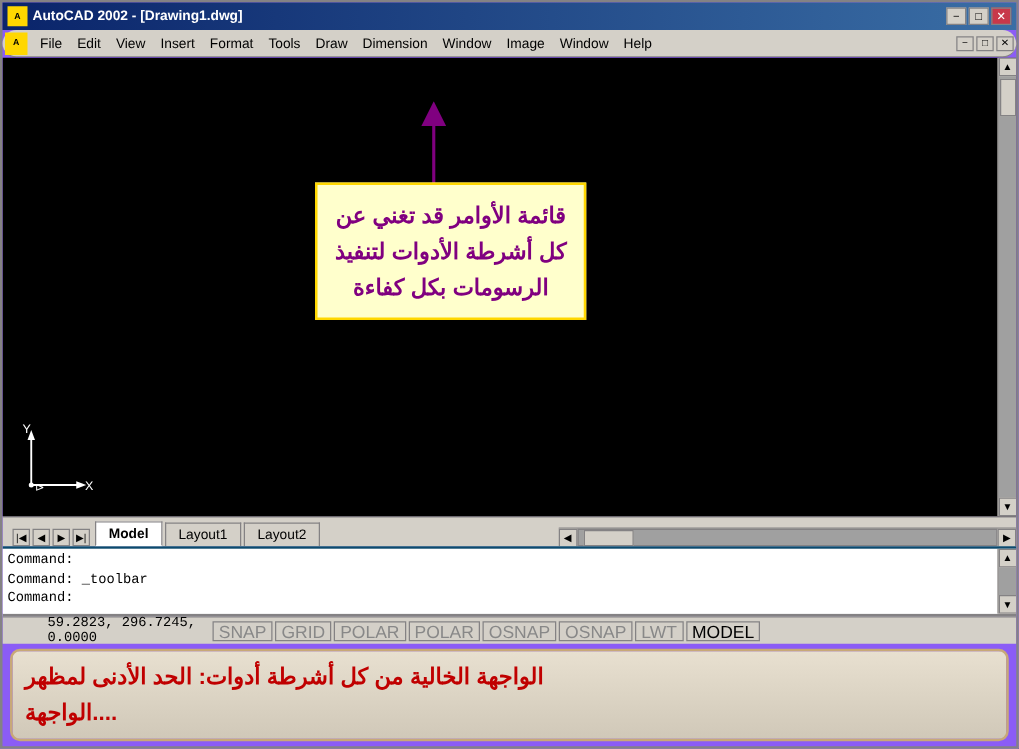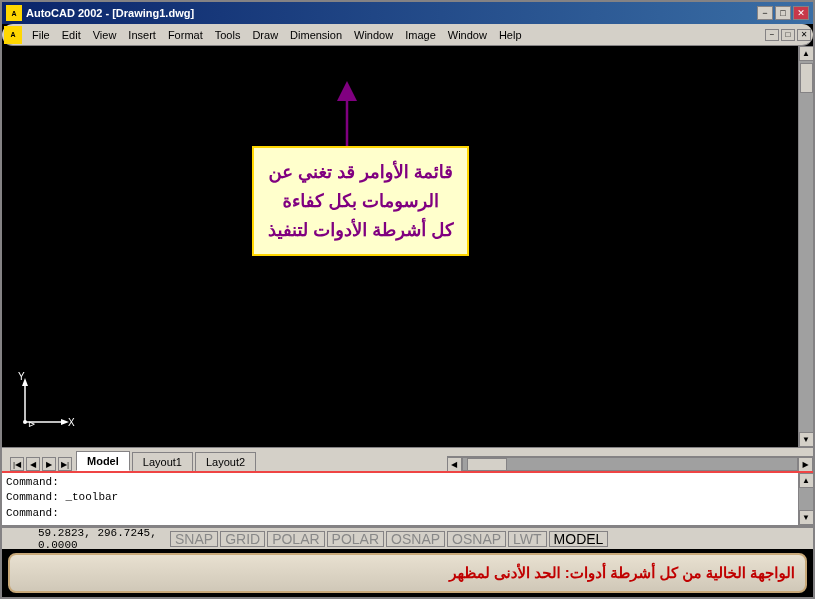--- a/index.html
+++ b/index.html
@@ -12,21 +12,21 @@
       overflow: hidden;
     }
 
     
     .window-frame {
       width: 815px;
       height: 599px;
       display: flex;
       flex-direction: column;
       border: 2px solid #848284;
-      background: #000000;
+      background: #8b5cf6;
     }
 
     
     .title-bar {
       background: linear-gradient(to right, #0a246a, #3a6ea5);
       height: 22px;
       display: flex;
       align-items: center;
       justify-content: space-between;
       padding: 0 4px;
@@ -240,21 +240,21 @@
       display: flex;
       align-items: flex-end;
       flex: 1;
       overflow: hidden;
     }
 
     
     .command-area {
       height: 56px;
       background: #fff;
-      border-top: 2px solid #ef4444;
+      border-top: 2px solid #0c4a6e;
       border-bottom: 2px solid #848284;
       display: flex;
       overflow: hidden;
       flex-shrink: 0;
     }
     .command-text-area {
       flex: 1;
       padding: 2px 4px;
       font-family: 'Courier New', monospace;
       font-size: 11px;
@@ -306,23 +306,23 @@
     .status-btn.inactive {
       color: #888;
     }
 
     
     .bottom-annotation {
       background: linear-gradient(to bottom, #e8e0d0, #d0c8b8);
       border: 2px solid #c8a878;
       border-radius: 8px;
       padding: 6px 10px;
-      text-align: right;
+      text-align: left;
       direction: rtl;
-      font-size: 15px;
+      font-size: 18px;
       font-weight: bold;
       color: #c00000;
       margin: 4px 6px;
       flex-shrink: 0;
       line-height: 1.6;
     }
 
     
     .axis-svg {
       position: absolute;
@@ -427,22 +427,22 @@
         <defs>
           <marker id="arrowhead" markerWidth="8" markerHeight="8" refX="4" refY="4" orient="auto">
             <path d="M0,0 L8,4 L0,8 Z" fill="#800080"></path>
           </marker>
         </defs>
         <line x1="30" y1="75" x2="30" y2="10" stroke="#800080" stroke-width="2.5" marker-end="url(#arrowhead)"></line>
       </svg>
 
       <div class="tooltip-box">
         <div>قائمة الأوامر قد تغني عن</div>
+        <div>كل أشرطة الأدوات لتنفيذ</div>
         <div>الرسومات بكل كفاءة</div>
-        <div>كل أشرطة الأدوات لتنفيذ</div>
       </div>
 
       <svg class="axis-svg" width="70" height="60">
 
         <line x1="15" y1="50" x2="15" y2="10" stroke="white" stroke-width="1.5"></line>
         <polygon points="15,6 12,14 18,14" fill="white"></polygon>
 
         <line x1="15" y1="50" x2="55" y2="50" stroke="white" stroke-width="1.5"></line>
         <polygon points="59,50 51,47 51,53" fill="white"></polygon>
 
@@ -500,16 +500,17 @@
       <div class="status-btn inactive">POLAR</div>
       <div class="status-btn inactive">POLAR</div>
       <div class="status-btn inactive">OSNAP</div>
       <div class="status-btn inactive">OSNAP</div>
       <div class="status-btn inactive">LWT</div>
       <div class="status-btn">MODEL</div>
     </div>
 
     <div class="bottom-annotation">
       <div>الواجهة الخالية من كل أشرطة أدوات: الحد الأدنى لمظهر</div>
+      <div>....الواجهة</div>
     </div>
 
   </div>
 </div>
 
 </body></html>

